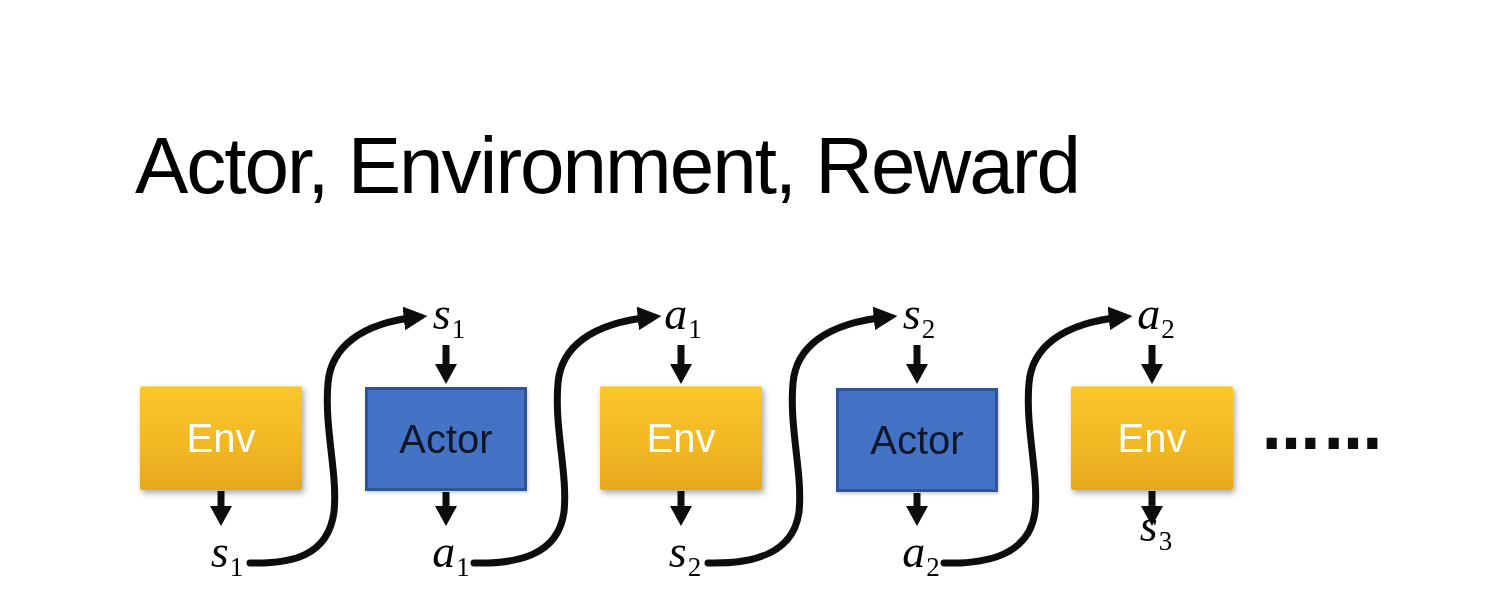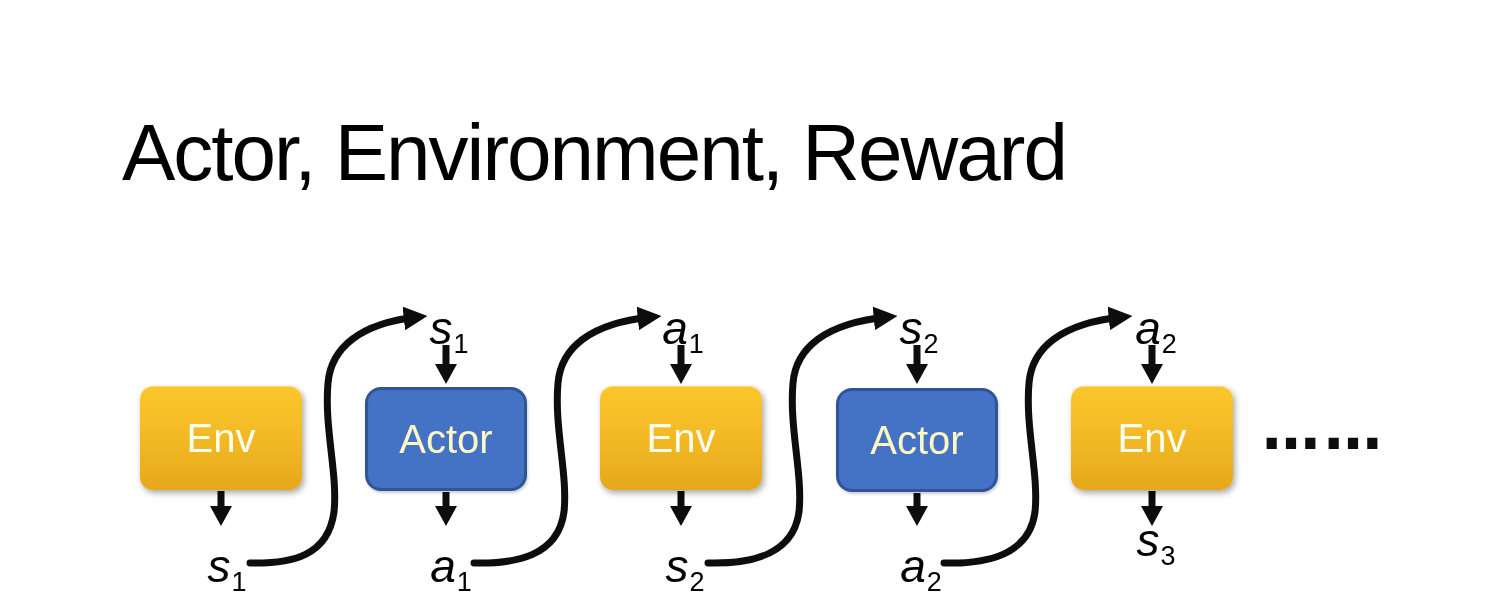--- a/index.html
+++ b/index.html
@@ -12,21 +12,21 @@
     width: 1500px;
     height: 608px;
     background: #ffffff;
     overflow: hidden;
     font-family: "Liberation Sans", sans-serif;
   }
   .title {
     position: absolute;
     left: 118px;
     top: 103px;
-    margin: 4px;
+    margin: 17px;
     font-family: "Liberation Sans", sans-serif;
     font-weight: 300;
     font-size: 80px;
     letter-spacing: -2px;
     color: #000000;
     white-space: nowrap;
   }
   .diagram {
     position: absolute;
     left: 0;
@@ -43,48 +43,46 @@
   }
   .box {
     position: absolute;
     width: 162px;
     height: 104px;
     box-sizing: border-box;
     display: flex;
     align-items: center;
     justify-content: center;
     font-size: 40px;
-    color: #fef9c3;
-    border-radius: 16px;
+    color: #0f172a;
   }
   .box.env {
     background: linear-gradient(180deg, #FBC62C 0%, #F2B824 55%, #E5A71C 100%);
-    border-radius: 13px;
+    border-radius: 2px;
     box-shadow: 2px 3px 6px rgba(0,0,0,0.35), inset 0 1px 0 rgba(255,255,255,0.35);
     color: #FFFEF2;
   }
   .box.actor {
     background: #4472C4;
     border: 3px solid #2F5597;
     box-shadow: 1px 2px 3px rgba(0,0,0,0.2);
   }
   .box-1 { left: 140px;  top: 386px; }
   .box-2 { left: 365px;  top: 387px; }
   .box-3 { left: 600px;  top: 386px; }
   .box-4 { left: 836px;  top: 388px; }
   .box-5 { left: 1071px; top: 386px; }
 
   .mlabel {
     position: absolute;
     transform: translateX(-50%);
-    font-family: Liberation Sans, sans-serif;
+    font-family: Liberation Serif, serif;
     color: #000000;
     white-space: nowrap;
-    line-height: 46px;
-    margin-top: 9px;
+    line-height: 36px;
   }
   .mlabel .base {
     font-style: italic;
     font-size: 46px;
   }
   .mlabel .msub {
     font-style: normal;
     font-size: 27px;
     position: relative;
     top: 9px;

